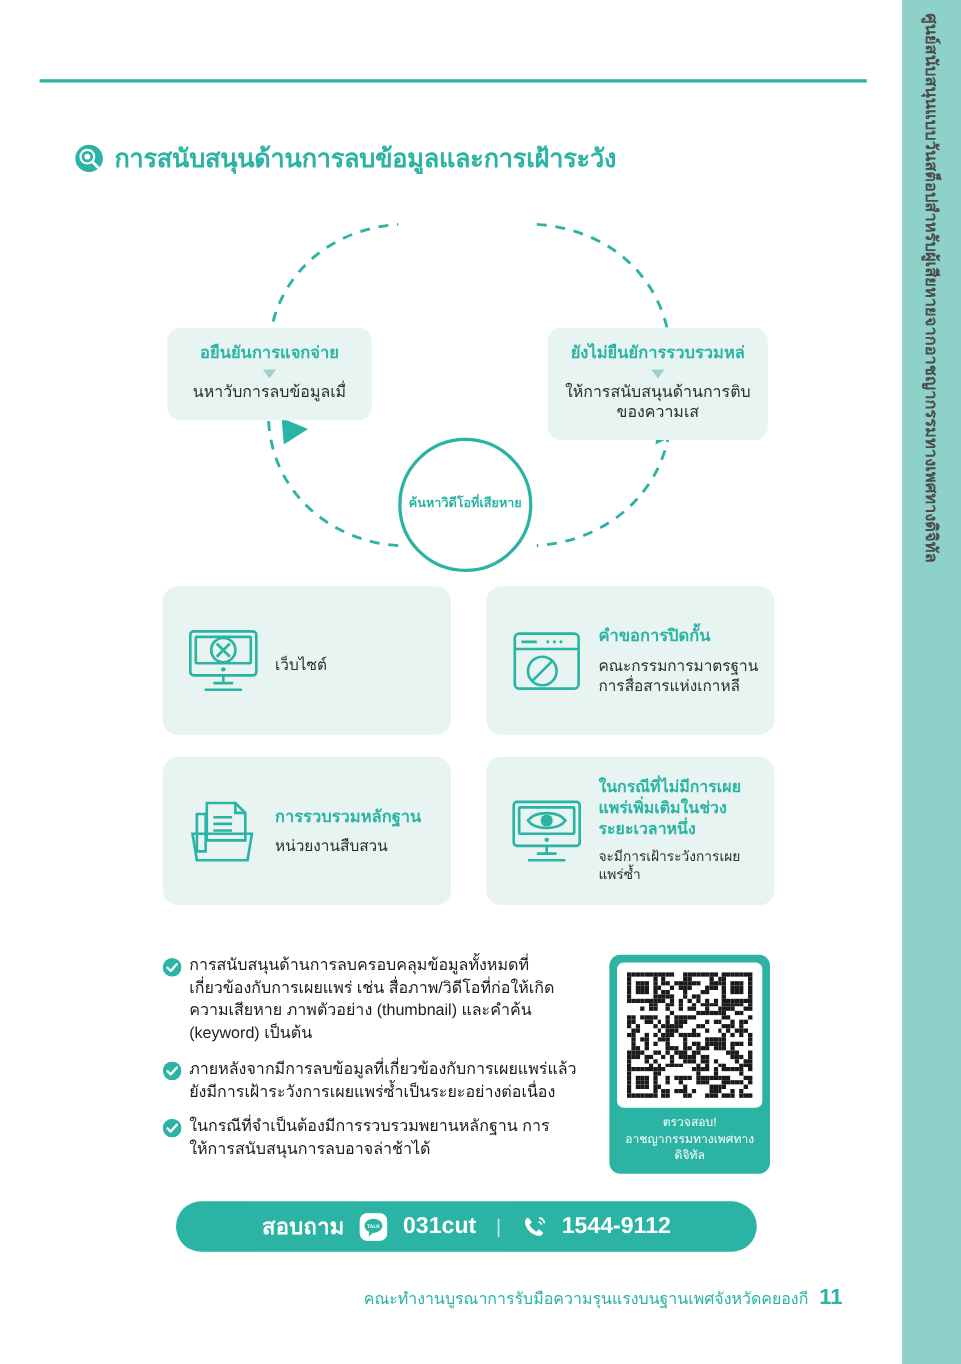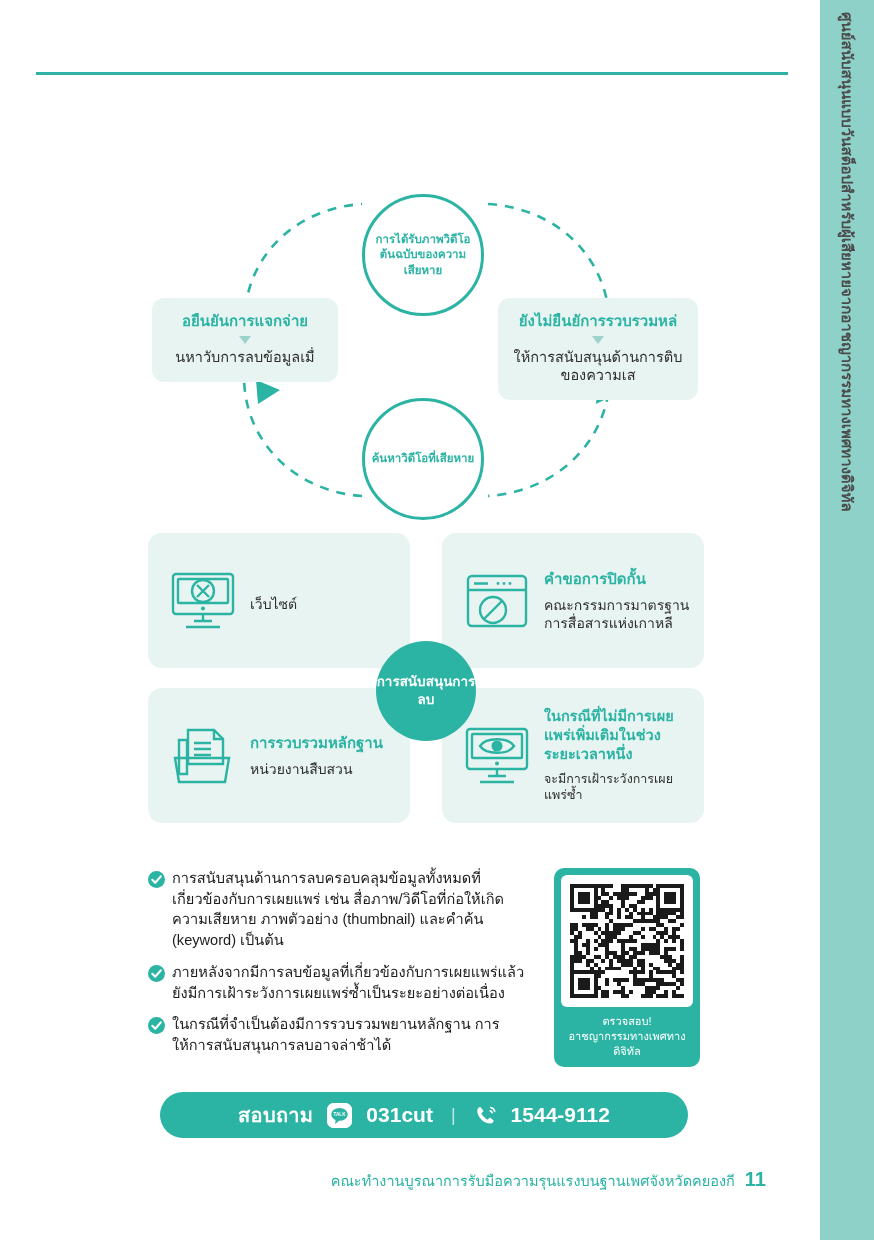--- a/index.html
+++ b/index.html
@@ -151,20 +151,31 @@
 
 <div class="page">
 
   <div class="side-tab-wrap">
     <div class="side-tab"></div>
     <div class="side-vert">ศูนย์สนับสนุนแบบวันสต็อปสำหรับผู้เสียหายจากอาชญากรรมทางเพศทางดิจิทัล</div>
   </div>
 
   <div class="top-rule"></div>
 
+  <div class="heading">
+    <span class="heading-ico">
+      <svg viewBox="0 0 26 26" width="26" height="26">
+        <circle cx="13" cy="13" r="12.5" fill="#2bb3a4"></circle>
+        <circle cx="11.4" cy="11.4" r="6.2" fill="none" stroke="#fff" stroke-width="2"></circle>
+        <circle cx="11.4" cy="11.4" r="2.6" fill="#fff"></circle>
+        <path d="M16.4 16.4 L21 21" stroke="#fff" stroke-width="2.6" stroke-linecap="round"></path>
+      </svg>
+    </span>
+    <span class="heading-text">การสนับสนุนด้านการลบข้อมูลและการเฝ้าระวัง</span>
+  </div>
 
   <div class="cycle">
     <svg class="cyc-svg" width="580" height="340">
       <g fill="none" stroke="#2bb3a4" stroke-width="2.6" stroke-dasharray="9 8">
 
         <path d="M104 146 C104 74 158 28 222 24"></path>
 
         <path d="M348 24 C414 28 468 74 470 146"></path>
 
         <path d="M470 196 C468 264 414 312 348 316"></path>
@@ -176,21 +187,20 @@
         <polygon points="120,118 142,132 118,142"></polygon>
 
         <polygon points="456,118 480,130 458,143"></polygon>
 
         <polygon points="116,200 140,210 118,224"></polygon>
 
         <polygon points="458,200 480,212 456,224"></polygon>
       </g>
     </svg>
 
-    <div class="circle-node circle-top">การได้รับภาพวิดีโอต้นฉบับของความเสียหาย</div>
     <div class="circle-node circle-bot">ค้นหาวิดีโอที่เสียหาย</div>
 
     <div class="pill pill-left">
       <div class="pill-title">อยืนยันการแจกจ่าย</div>
       <div class="pill-arrow"></div>
       <div class="pill-sub">นหาวับการลบข้อมูลเมื่</div>
     </div>
 
     <div class="pill pill-right">
       <div class="pill-title">ยังไม่ยืนยัการรวบรวมหล่</div>
@@ -262,21 +272,20 @@
           <circle cx="36" cy="39.5" r="2" fill="#2bb3a4" stroke="none"></circle>
           <path d="M27 52 L45 52 M36 45 L36 52 M19 58 L53 58"></path>
         </svg>
       </span>
       <span class="card-txt">
         <span class="card-title sm" style="display:block">ในกรณีที่ไม่มีการเผยแพร่เพิ่มเติมในช่วงระยะเวลาหนึ่ง</span>
         <span class="card-sub sm" style="display:block">จะมีการเฝ้าระวังการเผยแพร่ซ้ำ</span>
       </span>
     </div>
 
-    <div class="hub">การสนับสนุนการลบ</div>
   </div>
 
   <div class="notes">
     <div class="note">
       <span class="note-ico">
         <svg viewBox="0 0 17 17" width="17" height="17">
           <circle cx="8.5" cy="8.5" r="8.5" fill="#2bb3a4"></circle>
           <path d="M4.3 8.8 L7.2 11.7 L12.8 5.4" fill="none" stroke="#fff" stroke-width="2.1" stroke-linecap="round" stroke-linejoin="round"></path>
         </svg>
       </span>

